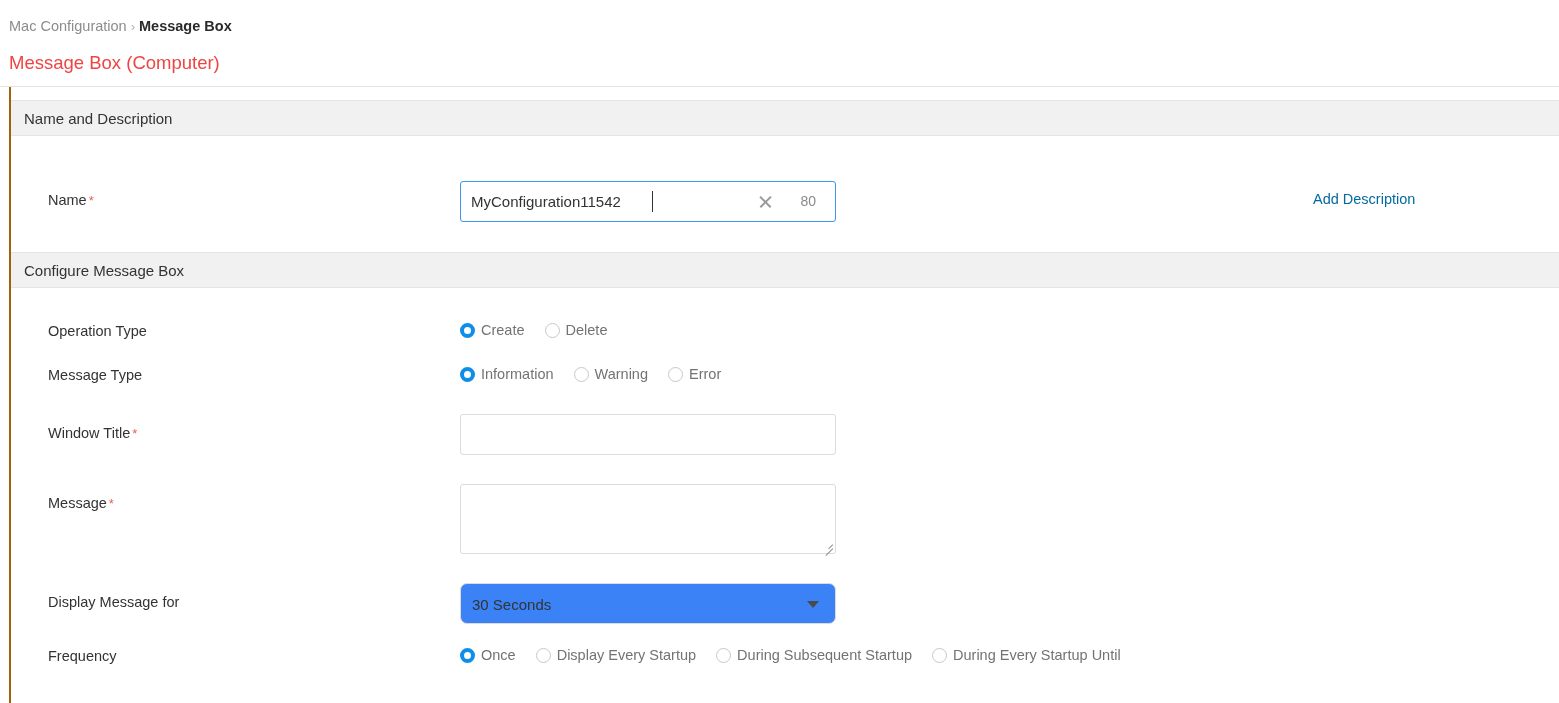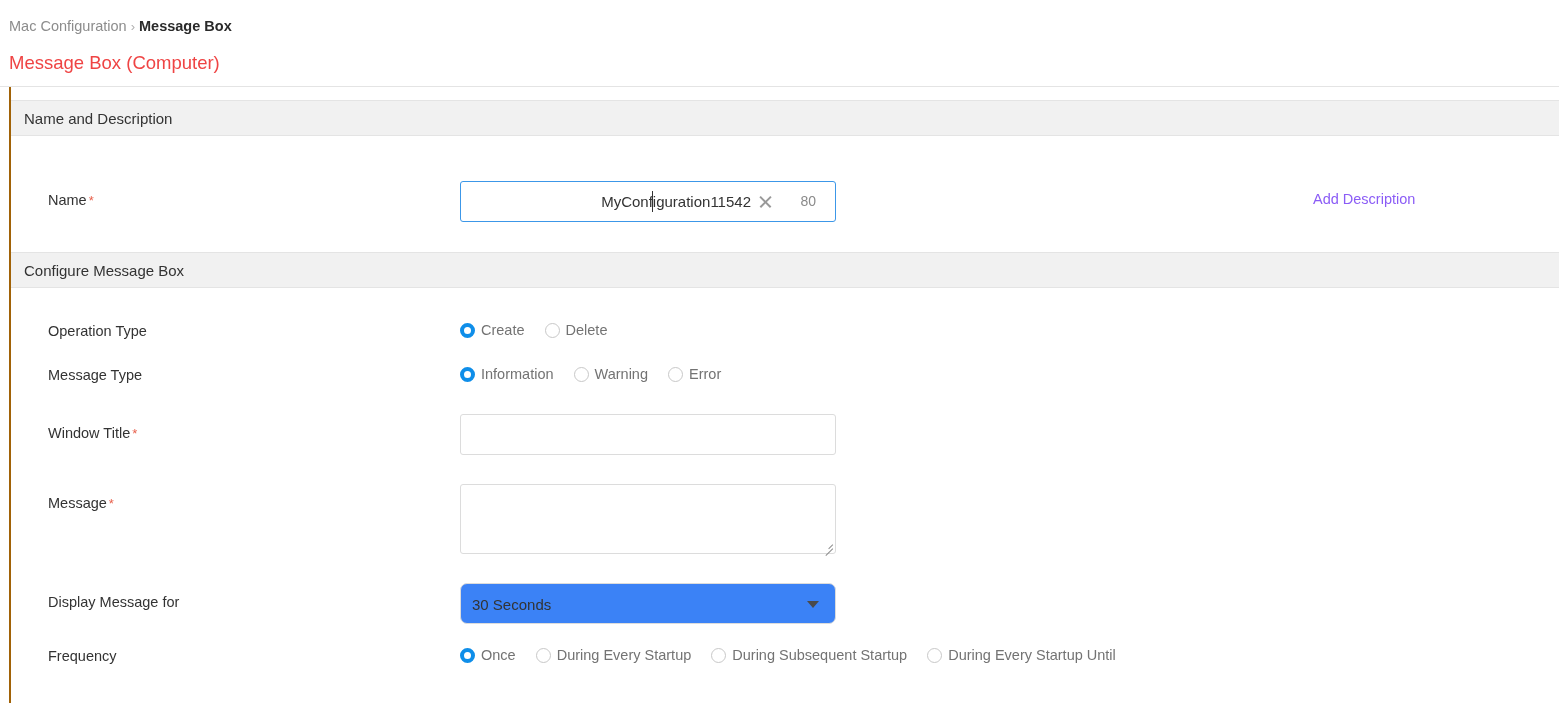--- a/index.html
+++ b/index.html
@@ -65,42 +65,42 @@
 
   
   .name-wrap {
     position: relative; width: 376px; height: 41px;
     border: 1px solid #3c97e8; border-radius: 3px; background:#fff;
   }
   .name-input {
     position: absolute; left: 0; top: 0; width: 300px; height: 39px;
     border: 0; outline: none; background: transparent;
     font-family: "Liberation Sans", sans-serif;
-    font-size: 15px; color: #333; padding: 0 10px; text-align: right;
+    font-size: 15px; color: #333; padding: 0 10px;
   }
   .name-caret {
     position: absolute; left: 191px; top: 9px; width: 1px; height: 21px; background: #333;
   }
   .clear-x {
     position: absolute; right: 61px; top: 11px;
     width: 17px; height: 17px; cursor: pointer;
   }
   .clear-x::before, .clear-x::after {
     content: ""; position: absolute; left: 1px; top: 8px;
     width: 15px; height: 1.6px; background: #999;
   }
   .clear-x::before { transform: rotate(45deg); }
   .clear-x::after  { transform: rotate(-45deg); }
   .char-count {
     position: absolute; right: 19px; top: 11px;
     font-size: 14px; color: #8a8a8a;
   }
   .add-desc {
     position: absolute; left: 853px; top: 10px;
-    font-size: 14.5px; color: #8b5cf6; cursor: pointer; white-space: nowrap;
+    font-size: 14.5px; color: #0369a1; cursor: pointer; white-space: nowrap;
   }
 
   
   .radio-group { display: flex; align-items: center; }
   .radio-opt { display: flex; align-items: center; margin-right: 20px; cursor: pointer; white-space: nowrap; }
   .radio-opt:last-child { margin-right: 0; }
   .radio-mark {
     width: 15px; height: 15px; border-radius: 50%;
     border: 1.4px solid #c8c8c8; background: #fff;
     margin-right: 6px; flex: 0 0 auto; position: relative;
@@ -259,21 +259,21 @@
     <div class="row" style="top:560px;">
       <div class="row-label" style="top:1px;">Frequency</div>
       <div class="ctl" style="top:0;">
         <div class="radio-group">
           <div class="radio-opt sel">
             <span class="radio-mark"></span>
             <span class="radio-label">Once</span>
           </div>
           <div class="radio-opt">
             <span class="radio-mark"></span>
-            <span class="radio-label">During Every Startup</span>
+            <span class="radio-label">Display Every Startup</span>
           </div>
           <div class="radio-opt">
             <span class="radio-mark"></span>
             <span class="radio-label">During Subsequent Startup</span>
           </div>
           <div class="radio-opt">
             <span class="radio-mark"></span>
             <span class="radio-label">During Every Startup Until</span>
           </div>
         </div>

